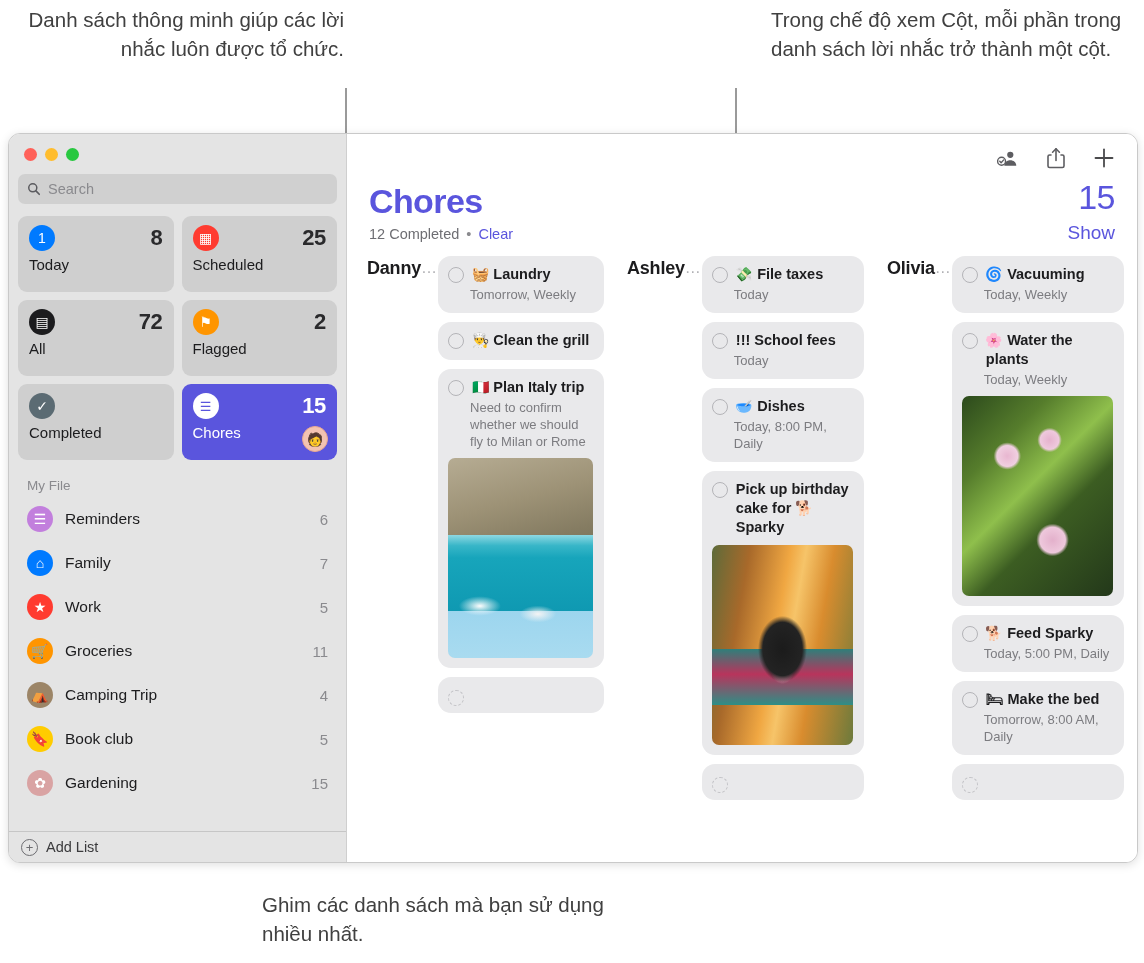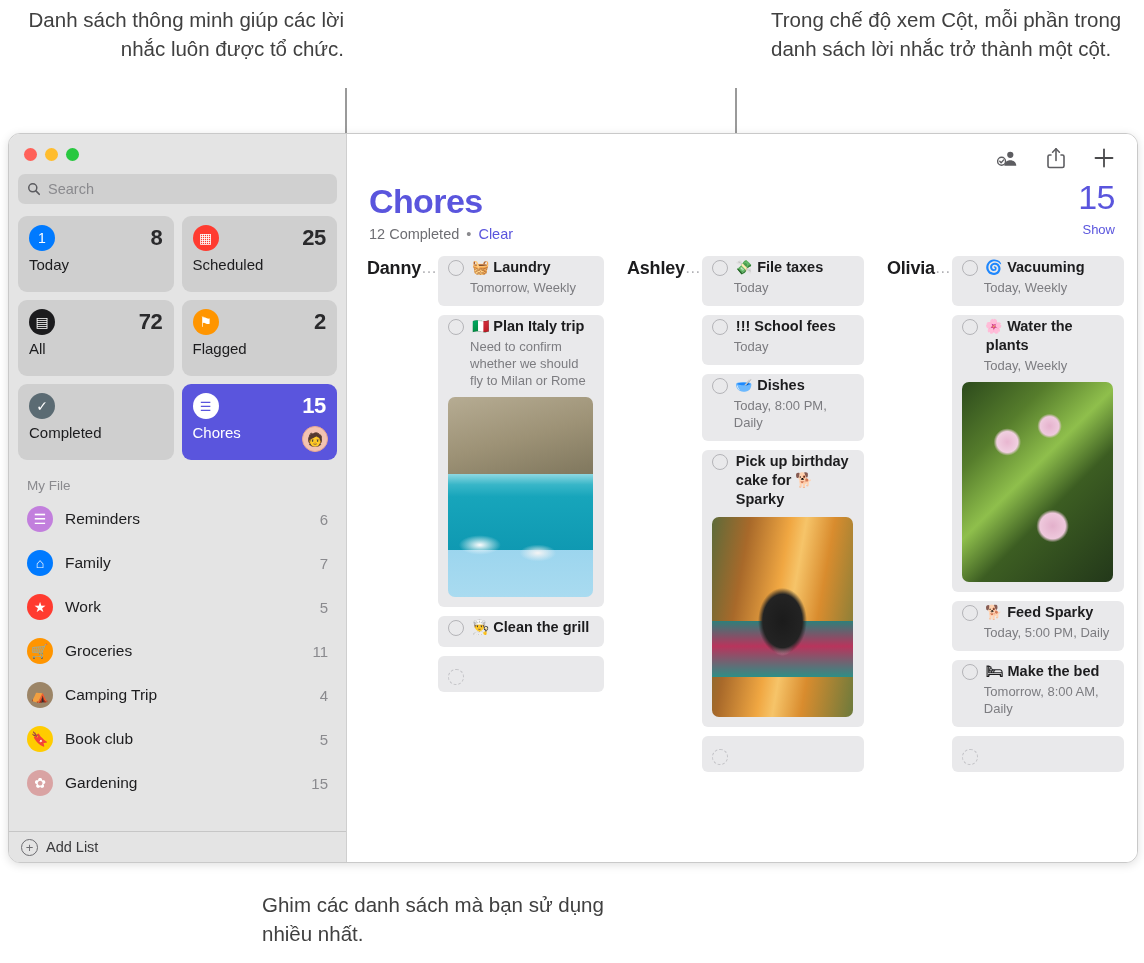--- a/index.html
+++ b/index.html
@@ -93,29 +93,29 @@
   #main{ flex:1; position:relative; background:#fff; display:flex; flex-direction:column; min-width:0;}
   #toolbar{ height:48px; display:flex; align-items:center; justify-content:flex-end; gap:26px; padding-right:22px; }
   .tbtn{ width:22px;height:22px; display:flex;align-items:center;justify-content:center; color:#4a4a4c; }
 
   #head{ padding:0 22px 0 22px; position:relative; }
   #title{ font-size:34px; font-weight:bold; color:#5a55dd; letter-spacing:-.6px; line-height:38px;}
   #subline{ margin-top:6px; font-size:14.5px; color:#6e6e73; }
   #subline .clear{ color:#5a55dd; }
   #subline .dot{ color:#8a8a8e; margin:0 3px; }
   #count-big{ position:absolute; right:22px; top:-4px; font-size:34px; font-weight:500; color:#5a55dd; letter-spacing:-.5px;}
-  #show-link{ position:absolute; right:22px; top:40px; font-size:13px; color:#5a55dd; }
+  #show-link{ position:absolute; right:22px; top:40px; font-size:19px; color:#5a55dd; }
 
   #columns{ flex:1; display:flex; gap:0; padding:14px 0 0 20px; min-height:0; }
   .col{ width:237px; flex:0 0 237px; margin-right:23px; display:flex; min-width:0;}
   .colhead{ display:flex; align-items:center; justify-content:space-between; height:24px; margin-bottom:11px; }
   .colname{ font-size:18px; font-weight:bold; color:#1c1c1e; letter-spacing:-.2px;}
   .ellipsis{ color:#b0b0b4; font-size:16px; letter-spacing:1px; line-height:8px; }
   .cards{ display:flex; flex-direction:column; gap:9px; }
-  .card{ background:#e9e9eb; border-radius:6px; padding:2px 11px 10px 10px; position:relative; box-sizing:border-box;}
+  .card{ background:#e9e9eb; border-radius:13px; padding:9px 11px 10px 10px; position:relative; box-sizing:border-box;}
   .card .r{ display:flex; align-items:flex-start; gap:8px; }
   .bullet{ width:14px;height:14px;border-radius:50%;border:1.3px solid #b4b4b8; flex:0 0 14px; margin-top:2px; }
   .bullet.dashed{ border-style:dashed; border-color:#c2c2c6; }
   .ttl{ font-size:14.5px; font-weight:bold; color:#1c1c1e; line-height:19px; }
   .emoji{ font-size:14px; }
   .sub{ font-size:13px; color:#7c7c80; margin-top:2px; margin-left:22px; line-height:17px; }
   .badge52{ position:absolute; right:9px; bottom:7px; background:#fff; border-radius:4px;
             font-size:12.5px; color:#5b5b5f; padding:1px 5px; font-family:"Liberation Serif",serif;}
   .photo{ margin-top:8px; border-radius:7px; height:200px; width:100%; box-sizing:border-box;
           background:#ccc; overflow:hidden; position:relative; }
@@ -312,30 +312,30 @@
             <div class="card">
               <div class="r">
         <span class="bullet"></span>
         <span class="ttl"><span class="emoji">🧺 </span>Laundry</span>
       </div>
               <div class="sub">Tomorrow, Weekly</div>
             </div>
             <div class="card">
               <div class="r">
         <span class="bullet"></span>
+        <span class="ttl"><span class="emoji">👨‍🍳 </span>Clean the grill</span>
+      </div>
+            </div>
+            <div class="card">
+              <div class="r">
+        <span class="bullet"></span>
         <span class="ttl"><span class="emoji">🇮🇹 </span>Plan Italy trip</span>
       </div>
               <div class="sub">Need to confirm whether we should fly to Milan or Rome</div>
               <div class="photo ph-italy"></div>
-            </div>
-            <div class="card">
-              <div class="r">
-        <span class="bullet"></span>
-        <span class="ttl"><span class="emoji">👨‍🍳 </span>Clean the grill</span>
-      </div>
             </div>
             <div class="card empty">
               <div class="r">
         <span class="bullet dashed"></span>
         <span class="ttl"></span>
       </div>
             </div>
           </div>
         </div>
         <div class="col">

